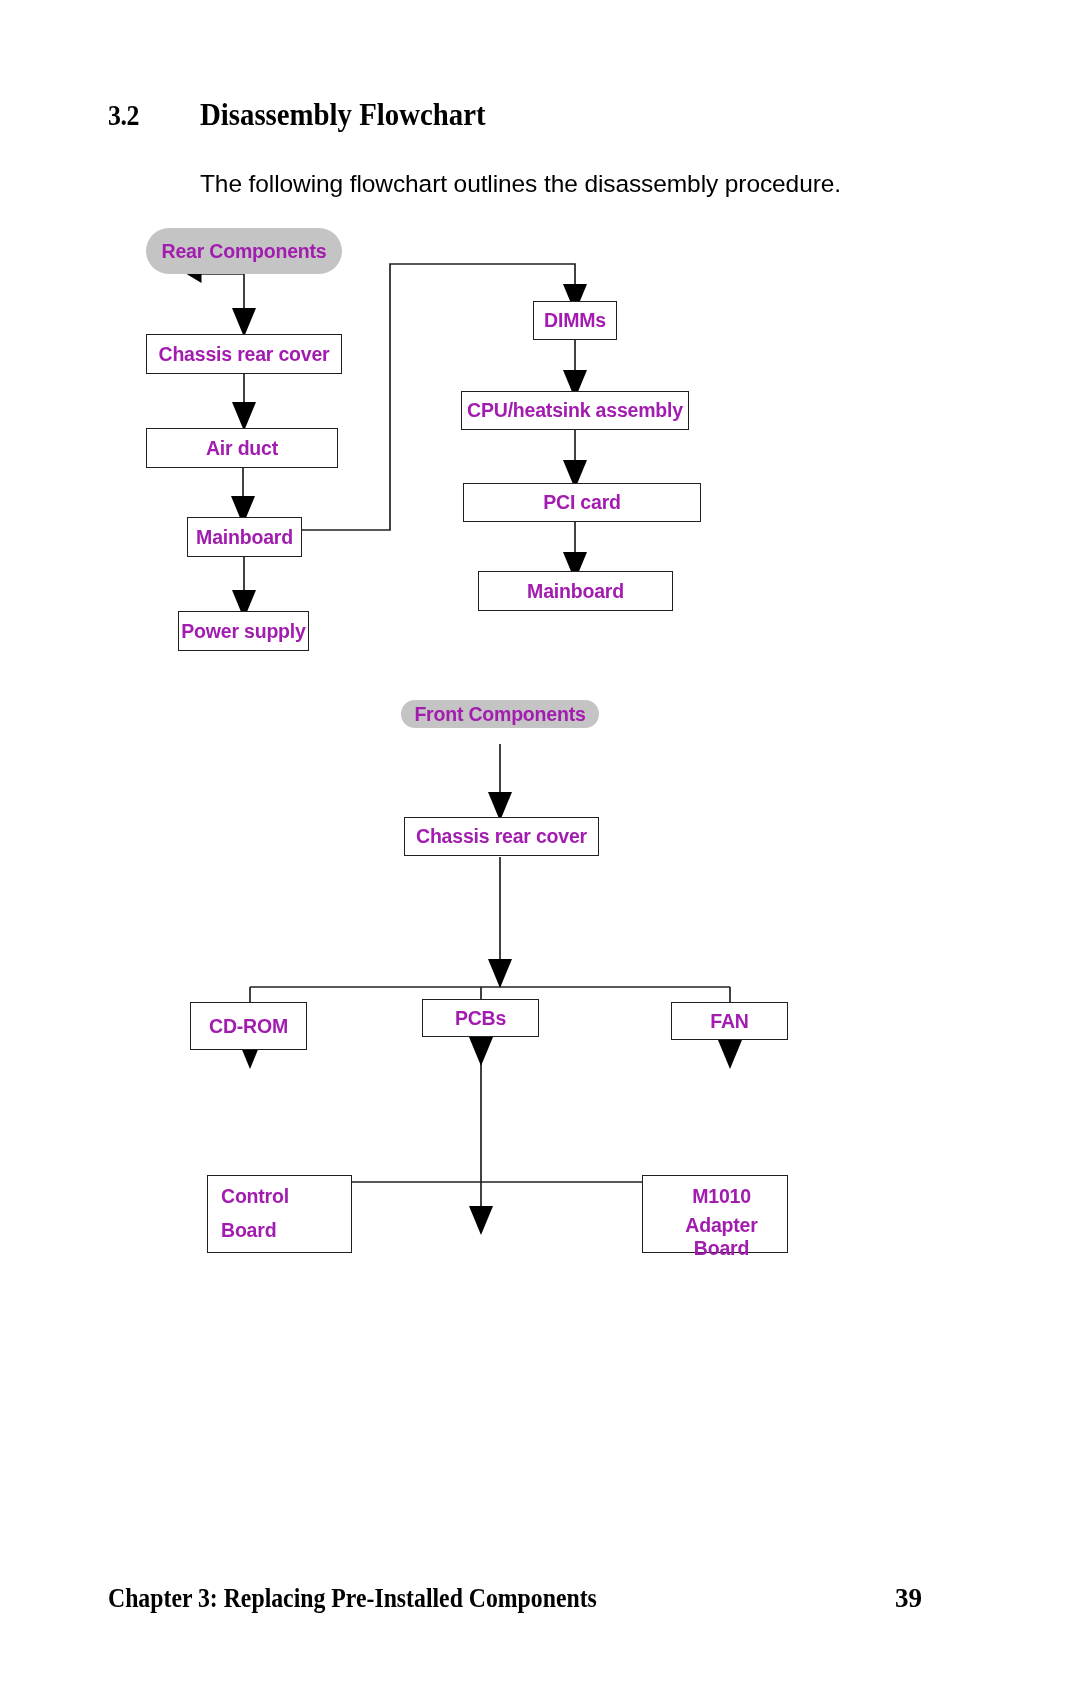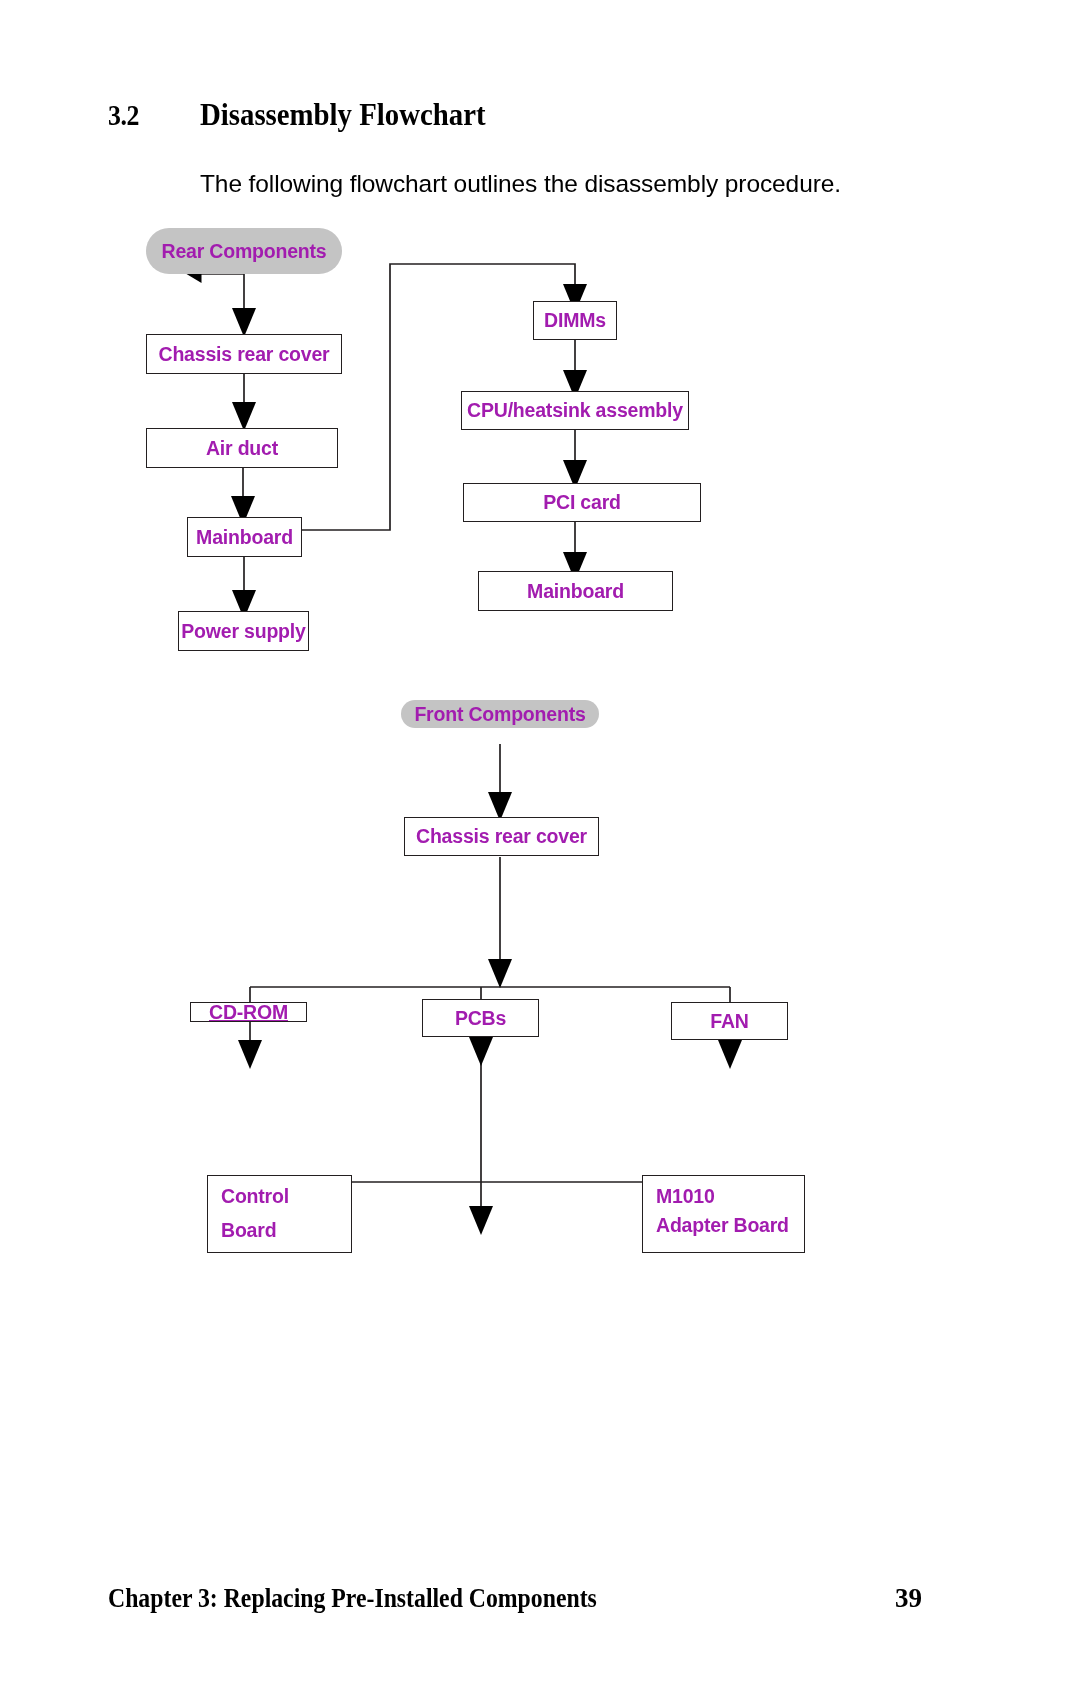--- a/index.html
+++ b/index.html
@@ -218,33 +218,33 @@
   <div class="node" style="left:463px; top:483px; width:238px; height:39px;">PCI card</div>
 
   <div class="node" style="left:461px; top:391px; width:228px; height:39px;">CPU/heatsink assembly</div>
 
   <div class="node" style="left:478px; top:571px; width:195px; height:40px;">Mainboard</div>
 
   <div class="node pill" style="left:401px; top:700px; width:198px; height:28px;">Front Components</div>
 
   <div class="node" style="left:404px; top:817px; width:195px; height:39px;">Chassis rear cover</div>
 
-  <div class="node" style="left:190px; top:1002px; width:117px; height:20px;text-decoration:underline;">CD-ROM</div>
+  <div class="node" style="left:190px; top:1002px; width:117px; height:48px;">CD-ROM</div>
 
   <div class="node" style="left:422px; top:999px; width:117px; height:38px;">PCBs</div>
 
   <div class="node" style="left:671px; top:1002px; width:117px; height:38px;">FAN</div>
 
   <div class="node multi tight" style="left:207px; top:1175px; width:145px; height:78px;">
     <span class="ln">Control</span>
     <span class="ln">Board</span>
   </div>
 
 
-  <div class="node multi" style="left:642px; top:1175px; width:163px; height:78px;">
+  <div class="node multi" style="left:642px; top:1175px; width:146px; height:78px;text-align:center;">
     <span class="ln">M1010</span>
     <span class="ln">Adapter Board</span>
   </div>
 
   <div class="footer-left">Chapter 3: Replacing Pre-Installed Components</div>
   <div class="footer-right">39</div>
 
 </div>
 
 </body></html>

